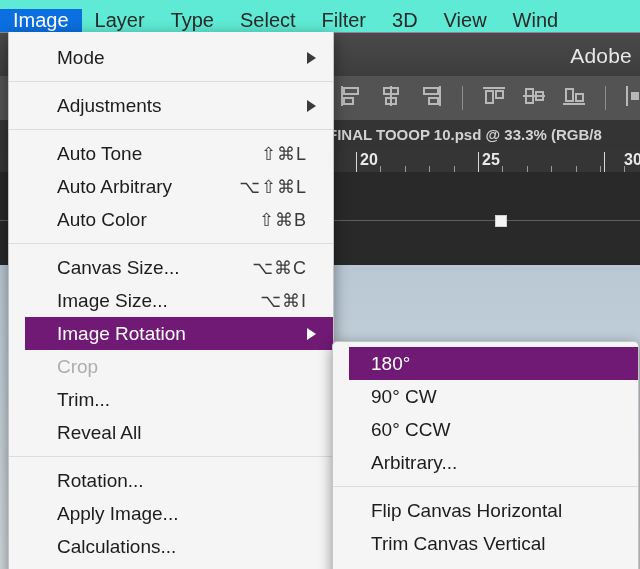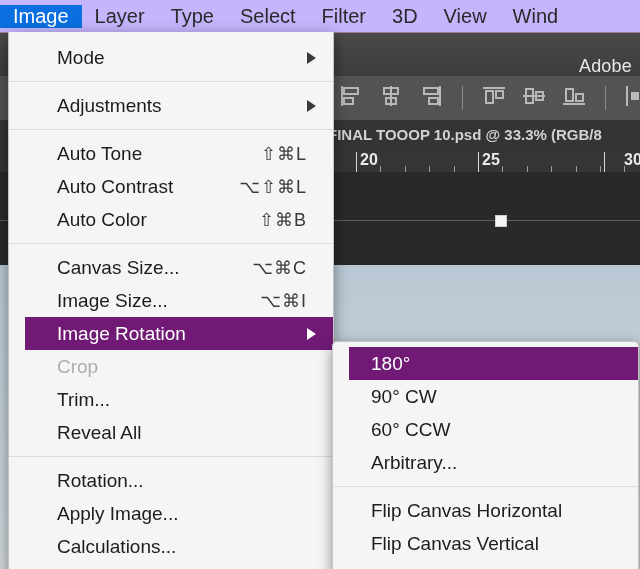--- a/index.html
+++ b/index.html
@@ -11,21 +11,21 @@
   }
   
   #app-bg{position:absolute;inset:0;background:#3a3a3a;}
   .ps-titlebar{
     position:absolute;left:0;right:0;top:32px;height:44px;
     background:linear-gradient(#4a4a4a,#3d3d3d);
     border-bottom:1px solid #2a2a2a;
   }
   .ps-title-text{
     position:absolute;right:8px;top:12px;
-    color:#e8e8e8;font-size:18px;letter-spacing:.2px;margin-top:12px;
+    color:#e8e8e8;font-size:21px;letter-spacing:.2px;
   }
   .ps-optionsbar{
     position:absolute;left:0;right:0;top:76px;height:44px;
     background:#535353;border-bottom:1px solid #2d2d2d;
   }
   .align-icons{
     position:absolute;left:338px;top:8px;height:28px;
     display:flex;align-items:center;gap:14px;
   }
   .align-icons .sep{width:1px;height:24px;background:#8d8d8d;margin:0 4px;}
@@ -59,22 +59,22 @@
     background:#f4f4f4;border:1px solid #cfcfcf;
   }
   .ps-photo{
     position:absolute;left:0;right:0;top:93px;bottom:0;
     background:linear-gradient(180deg,#b9c8d4 0%,#c0cdd7 28%,#c6d1d9 55%,#cdd6dc 80%,#d3dade 100%);
   }
 
   
   .menubar{
     position:absolute;left:0;top:0;right:0;height:32px;
-    background:#c4b5fd;border-bottom:1px solid #9b7f9b;
-    display:flex;align-items:center;
+    background:#5eead4;border-bottom:1px solid #9b7f9b;
+    display:flex;align-items:flex-end;
   }
   .menubar-item{
     display:flex;align-items:center;padding:0 13px;
     font-size:20px;color:#2a2a2a;white-space:nowrap;
   }
   .menubar-item.active{background:#0b6fe0;color:#ffffff;}
 
   
   .menu-panel{
     position:absolute;background:#f5f5f5;
@@ -242,21 +242,21 @@
     <div class="menu-row tall">
       <span class="label">Adjustments</span>
       <span class="arrow"></span>
     </div>
     <div class="menu-sep"></div>
     <div class="menu-row tall">
       <span class="label">Auto Tone</span>
       <span class="shortcut">⇧⌘L</span>
     </div>
     <div class="menu-row tall">
-      <span class="label">Auto Contrast</span>
+      <span class="label">Auto Arbitrary</span>
       <span class="shortcut">⌥⇧⌘L</span>
     </div>
     <div class="menu-row tall">
       <span class="label">Auto Color</span>
       <span class="shortcut">⇧⌘B</span>
     </div>
     <div class="menu-sep"></div>
     <div class="menu-row tall">
       <span class="label">Canvas Size...</span>
       <span class="shortcut">⌥⌘C</span>
@@ -302,15 +302,15 @@
       <span class="label">60° CCW</span>
     </div>
     <div class="menu-row tall">
       <span class="label">Arbitrary...</span>
     </div>
     <div class="menu-sep"></div>
     <div class="menu-row tall">
       <span class="label">Flip Canvas Horizontal</span>
     </div>
     <div class="menu-row tall">
-      <span class="label">Flip Canvas Vertical</span>
+      <span class="label">Trim Canvas Vertical</span>
     </div>
   </div>
 
 </body></html>

